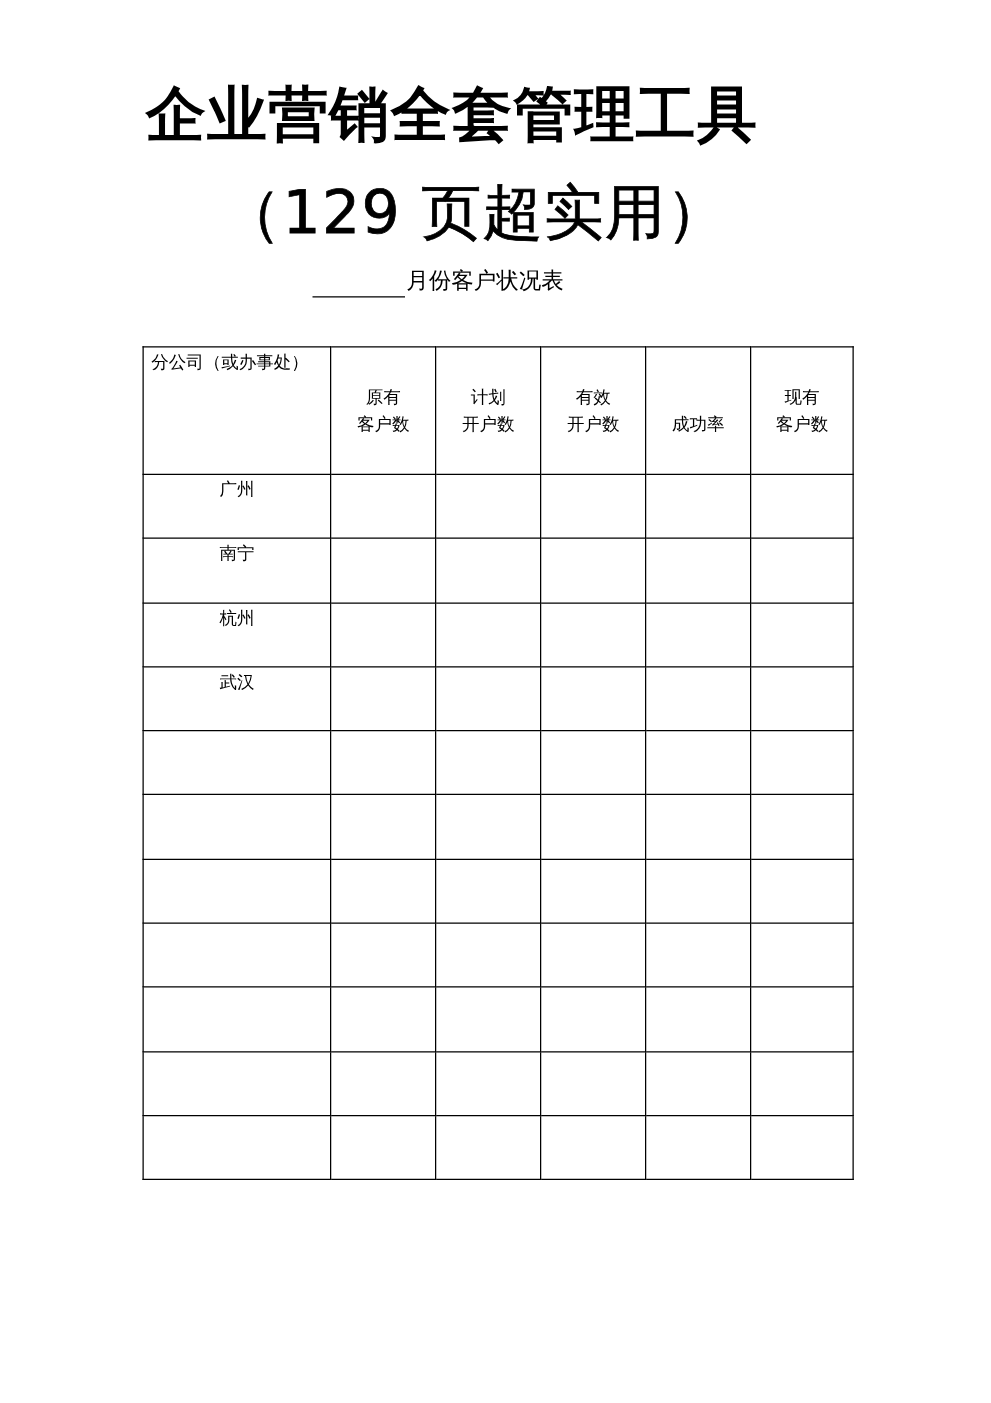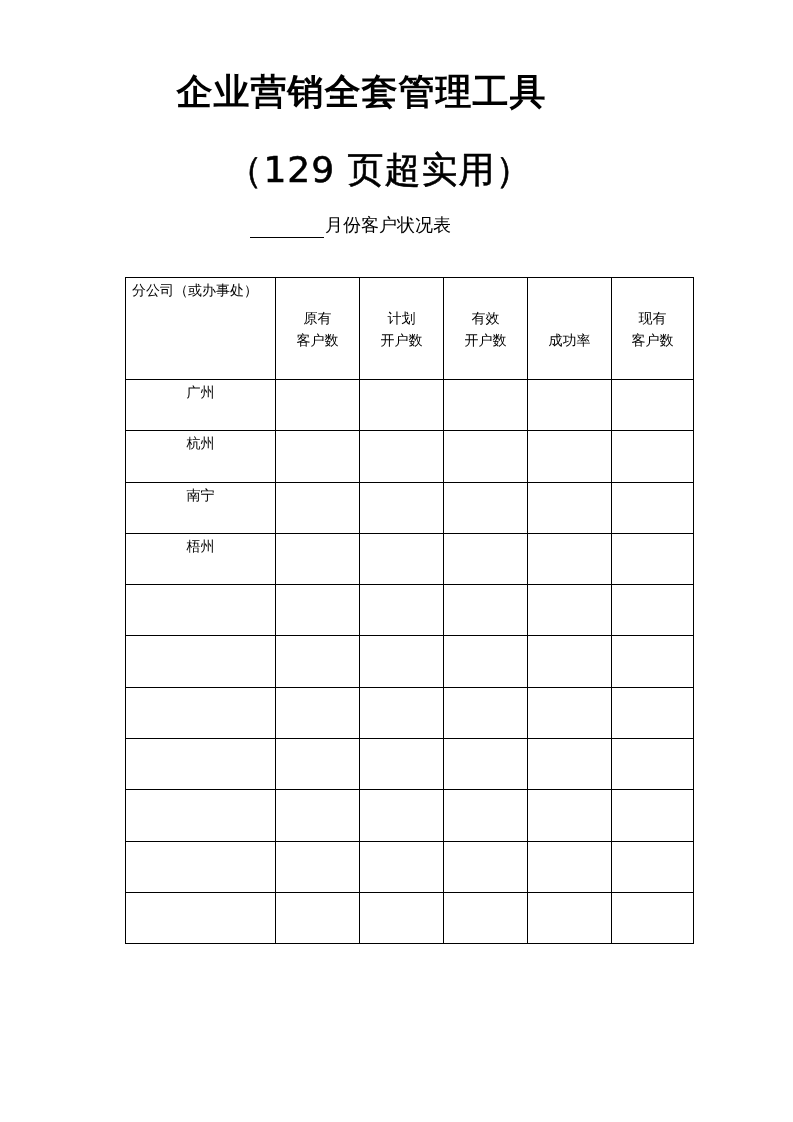--- a/index.html
+++ b/index.html
@@ -14,21 +14,21 @@
       overflow: hidden;
       font-family: "DejaVu Sans", "Liberation Sans", sans-serif;
       color: #000000;
     }
     .title-line {
       position: absolute;
       left: 0;
       width: 723px;
       text-align: center;
       font-weight: bold;
-      font-size: 36px;
+      font-size: 48px;
       line-height: 56px;
       letter-spacing: 1px;
     }
     #title1 { top: 64px; }
     #title2 { top: 142px; font-weight: normal; margin-left: 18px; -webkit-text-stroke: 0.6px #000; }
     .subtitle {
       position: absolute;
       top: 212px;
       left: 0;
       width: 701px;
@@ -39,21 +39,21 @@
     .blank-line {
       display: inline-block;
       width: 74px;
       border-bottom: 1px solid #000;
       height: 20px;
       vertical-align: bottom;
       margin-right: 1px;
     }
     table.report {
       position: absolute;
-      left: 125px;
+      left: 114px;
       top: 277px;
       border-collapse: collapse;
       table-layout: fixed;
       width: 568px;
       border-radius: 32px;
     }
     table.report td, table.report th {
       border: 1.3px solid #000;
       padding: 0;
       font-weight: normal;
@@ -169,41 +169,41 @@
           <span class="branch-name">广州</span>
         </td>
       <td></td>
       <td></td>
       <td></td>
       <td></td>
       <td></td>
     </tr>
     <tr class="body-row">
       <td>
+          <span class="branch-name">南宁</span>
+        </td>
+      <td></td>
+      <td></td>
+      <td></td>
+      <td></td>
+      <td></td>
+    </tr>
+    <tr class="body-row">
+      <td>
           <span class="branch-name">杭州</span>
         </td>
       <td></td>
       <td></td>
       <td></td>
       <td></td>
       <td></td>
     </tr>
     <tr class="body-row">
       <td>
-          <span class="branch-name">南宁</span>
-        </td>
-      <td></td>
-      <td></td>
-      <td></td>
-      <td></td>
-      <td></td>
-    </tr>
-    <tr class="body-row">
-      <td>
-          <span class="branch-name">梧州</span>
+          <span class="branch-name">武汉</span>
         </td>
       <td></td>
       <td></td>
       <td></td>
       <td></td>
       <td></td>
     </tr>
     <tr class="body-row">
       <td>
           <span class="branch-name"></span>

